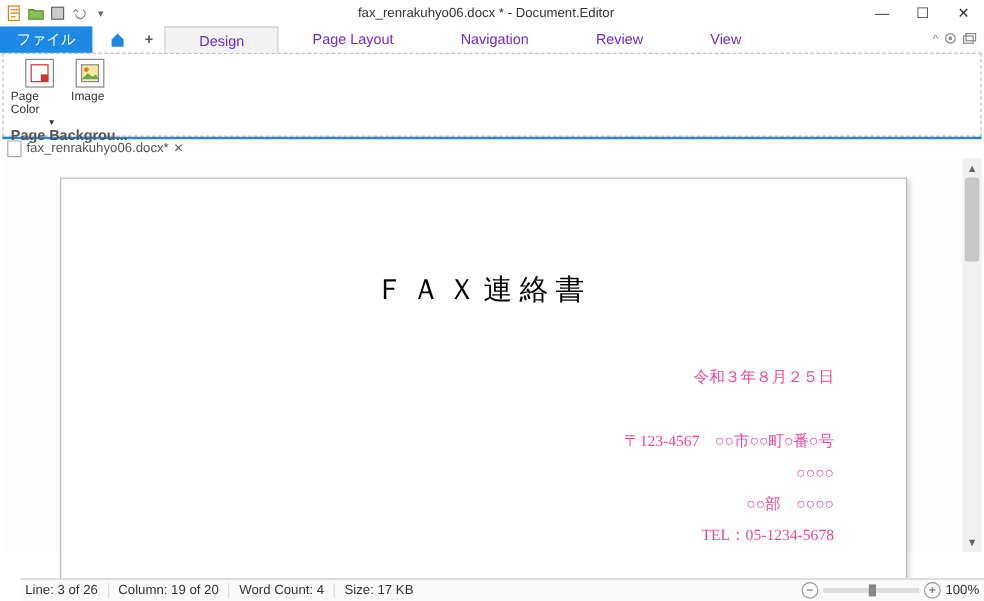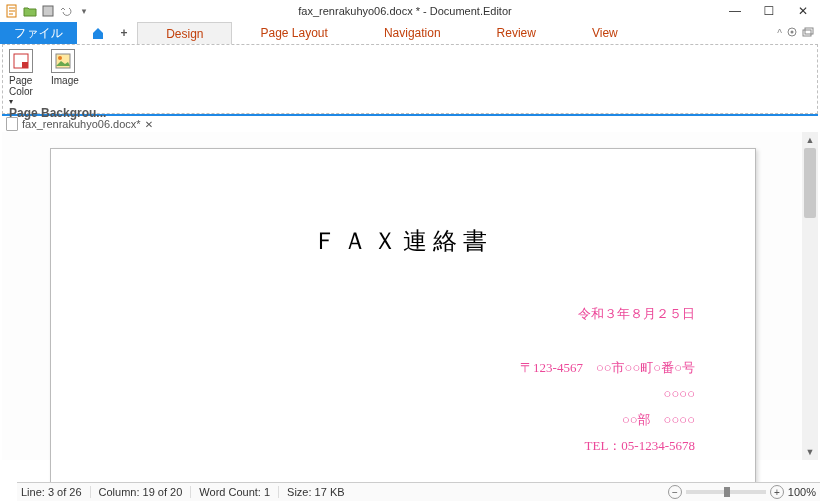--- a/index.html
+++ b/index.html
@@ -12,30 +12,30 @@
   .title-center { flex: 1; text-align: center; font-size: 11px; color: #333; }
   .titlebar-right { display: flex; }
   .win-btn { width: 34px; height: 22px; display: flex; align-items: center; justify-content: center; font-size: 12px; color: #333; }
 
   
   .menustrip { height: 22px; display: flex; align-items: stretch; font-size: 12px; background: #fff; }
   .file-btn { background: #1e88e5; color: #fff; padding: 0 14px; display: flex; align-items: center; }
   .menu-sep { width: 8px; }
   .menu-icon { width: 26px; display: flex; align-items: center; justify-content: center; color: #1e88e5; }
   .menu-plus { width: 26px; display: flex; align-items: center; justify-content: center; color: #555; font-weight: bold; }
-  .menu-item { padding: 0 28px; display: flex; align-items: center; color: #c2410c; }
+  .menu-item { padding: 0 28px; display: flex; align-items: center; color: #6d28d9; }
   .menu-item.active { background: #f2f2f2; border: 1px solid #d0d0d0; border-bottom: none; }
   .menu-right { margin-left: auto; display: flex; align-items: center; gap: 4px; padding-right: 6px; color: #888; }
   .menu-right span { font-size: 10px; }
 
   
   .ribbon { border: 1px dashed #bfbfbf; margin: 0 2px; height: 70px; padding: 4px 6px 2px 6px; display: flex; }
   .ribbon-group { display: flex; flex-direction: column; align-items: flex-start; }
   .ribbon-btns { display: flex; gap: 6px; }
-  .ribbon-btn { width: 36px; display: flex; flex-direction: column; align-items: flex-start; font-size: 10px; color: #333; }
+  .ribbon-btn { width: 36px; display: flex; flex-direction: column; align-items: flex-end; font-size: 10px; color: #333; }
   .ribbon-btn .ribbon-ico { width: 24px; height: 24px; background: #fff; border: 1px solid #888; margin-bottom: 2px; display:flex; align-items:center; justify-content:center; }
   .ribbon-group-label { font-size: 12px; color: #555; margin-top: auto; font-weight: bold; }
 
   
   .doctabstrip { height: 18px; border-top: 2px solid #1e88e5; margin: 0 2px; display: flex; align-items: center; font-size: 11px; padding-left: 4px; gap: 6px; color: #555; }
   .doctab { display: flex; align-items: center; gap: 4px; }
   .doctab-icon { width: 12px; height: 14px; border: 1px solid #aaa; border-radius: 1px; }
   .doctab-close { font-size: 10px; }
 
   
@@ -172,21 +172,21 @@
     <div class="vscroll-track">
       <div class="vscroll-thumb"></div>
     </div>
     <div class="vscroll-btn">▼</div>
   </div>
 </div>
 
 <div class="statusbar">
   <span class="status-seg">Line: 3 of 26</span>
   <span class="status-seg">Column: 19 of 20</span>
-  <span class="status-seg">Word Count: 1</span>
+  <span class="status-seg">Word Count: 4</span>
   <span>Size: 17 KB</span>
   <div class="status-spacer"></div>
   <div class="zoom-ctrl">
     <div class="zoom-btn">−</div>
     <div class="zoom-slider">
       <div class="zoom-slider-thumb"></div>
     </div>
     <div class="zoom-btn">+</div>
     <span>100%</span>
   </div>

